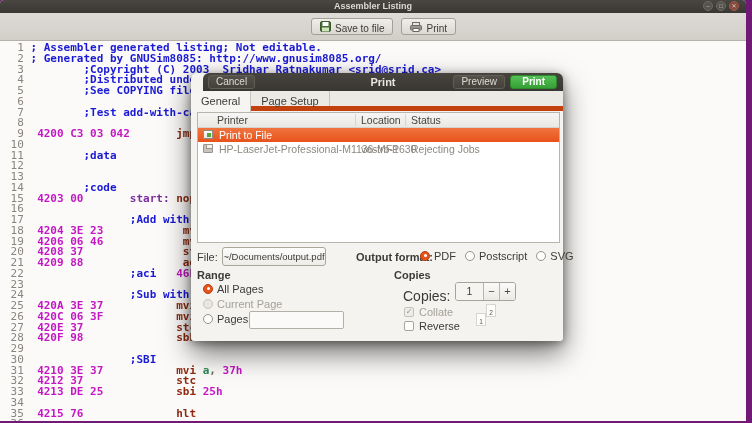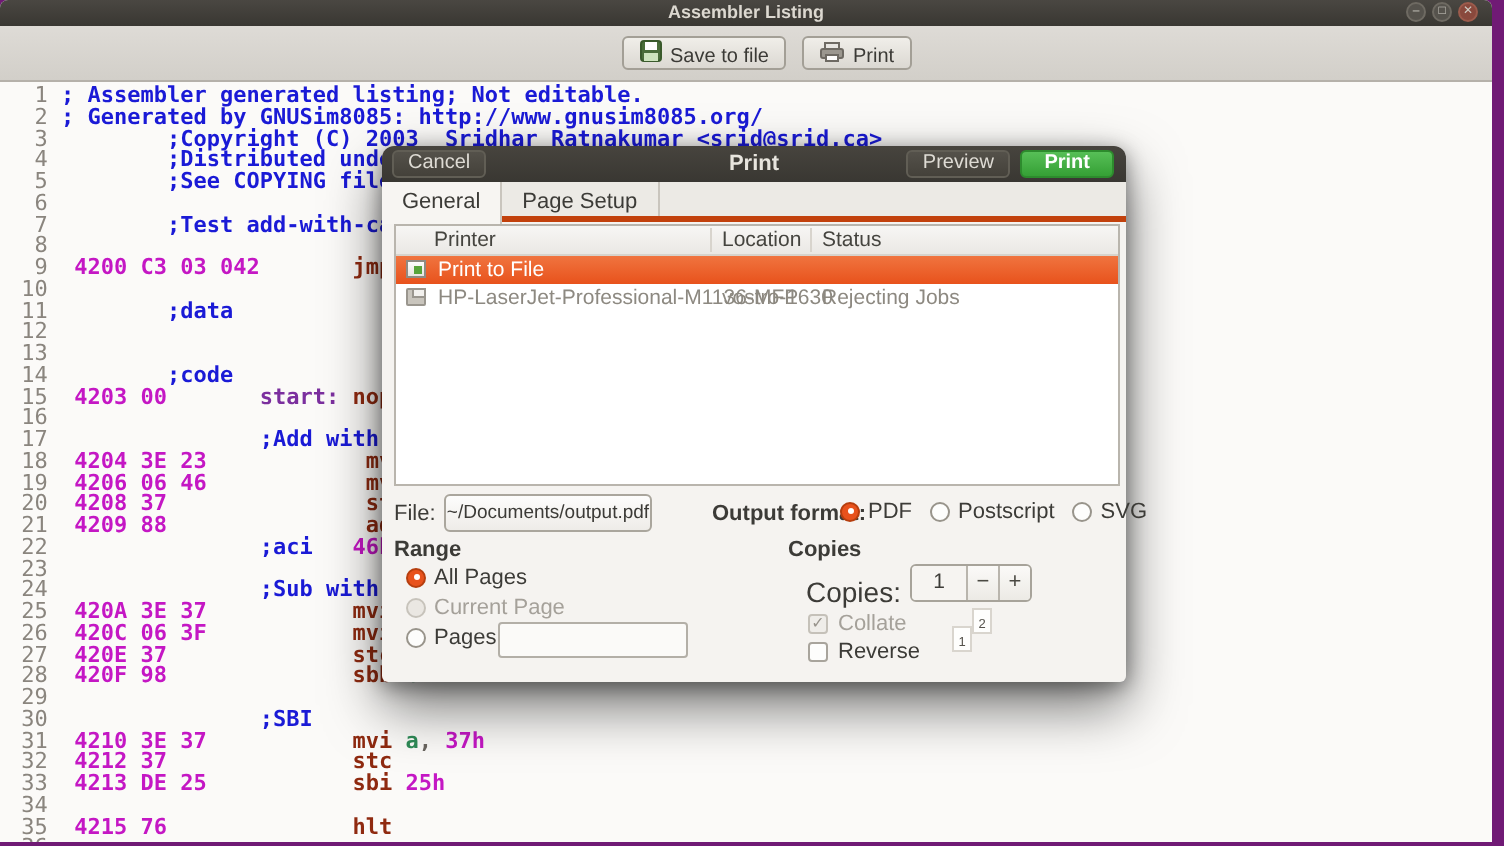--- a/index.html
+++ b/index.html
@@ -35,34 +35,34 @@
   .col-c { color:var(--comment_blue); }
   .col-o { color:var(--opcode_red); }
   .col-r { color:var(--register_green); }
   .col-l { color:var(--label_purple); }
   .col-p { color:#6a6660; }
 
   
   .dialog { position:absolute; left:191px; top:73px; width:372px; height:268px; background:#f5f3f0;
             border-radius:6px 6px 3px 3px;
             box-shadow:0 12px 28px rgba(0,0,0,.55), 0 2px 10px rgba(0,0,0,.4); }
-  .dlg-header { position:absolute; left:0; top:0; right:0; height:18px;
+  .dlg-header { position:absolute; left:12px; top:0; right:0; height:18px;
                 background:linear-gradient(#47443e,#393732); border-radius:6px 6px 0 0; }
   .dlg-title { position:absolute; left:0; right:0; top:3px; text-align:center;
                font-size:11px; font-weight:bold; color:#e8e5de; }
   .hdr-btn { position:absolute; top:2px; height:14px; line-height:12px; padding:0 7px;
              font-size:10px; color:#dedbd4; background:linear-gradient(#54514a,#44413a);
              border:1px solid #615e55; border-radius:3px; }
   .hdr-btn.cancel { left:5px; }
   .hdr-btn.preview { right:58px; }
   .hdr-btn.green { right:6px; background:linear-gradient(#57bf57,#35a035); border-color:#2d8b2d;
                    color:#fff; font-weight:bold; padding:0 11px; }
 
   .dlg-tabs { position:absolute; left:0; top:18px; right:0; height:20px; background:#eceae5;
-              border-bottom:3px solid #c2410c; display:flex; }
+              border-bottom:5px solid #c2410c; display:flex; }
   .tab { padding:4px 10px 0; font-size:11px; color:#3c3b37; border-right:1px solid #c9c5bd; }
   .tab.active { background:#f7f5f2; height:21px; }
 
   .plist { position:absolute; left:6px; top:39px; width:363px; height:131px; background:#fff;
            border:1px solid #b9b5ad; }
   .plist-header { position:absolute; left:0; top:0; right:0; height:15px;
                   background:linear-gradient(#f7f6f4,#eae8e4); border-bottom:1px solid #d7d3cc; }
   .plist-header::before, .plist-header::after { content:""; position:absolute; top:1px; bottom:1px;
                   width:1px; background:#d8d4cd; }
   .plist-header::before { left:157px; } .plist-header::after { left:207px; }

